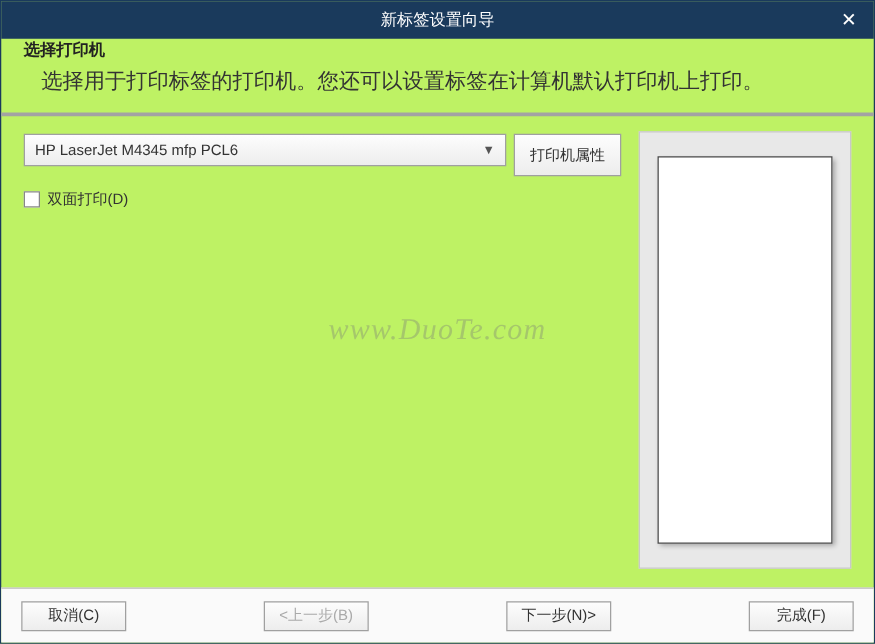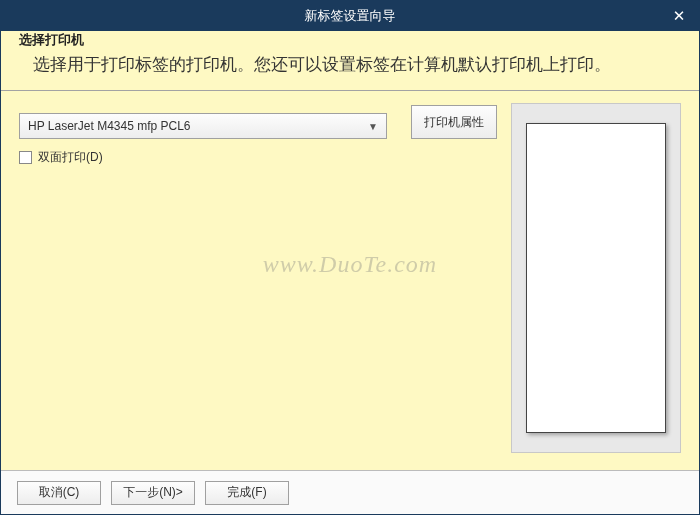--- a/index.html
+++ b/index.html
@@ -6,21 +6,21 @@
   body {
     margin: 0;
     font-family: "Microsoft YaHei", "SimSun", Arial, sans-serif;
     font-size: 12px;
     background: #f0f0f0;
     color: #333;
   }
   .dialog {
     width: 700px;
     height: 515px;
-    background: #fef9c3;
+    background: #bef264;
     border: 1px solid #1a3a5c;
     display: flex;
     flex-direction: column;
     position: relative;
   }
   .titlebar {
     height: 30px;
     background: #1a3a5c;
     color: #fff;
     display: flex;
@@ -37,21 +37,21 @@
     height: 30px;
     display: flex;
     align-items: center;
     justify-content: center;
     color: #fff;
     cursor: pointer;
     font-size: 15px;
   }
   .header-section {
     padding: 0 18px 14px 18px;
-    border-bottom: 1px solid #a3a3a3;
+    border-bottom: 3px solid #a3a3a3;
   }
   .header-title {
     font-weight: bold;
     font-size: 13px;
     margin-bottom: 4px;
     color: #222;
   }
   .header-desc {
     font-size: 17px;
     color: #333;
@@ -64,22 +64,22 @@
     gap: 14px;
   }
   .left-col {
     flex: 1;
     display: flex;
     flex-direction: column;
     gap: 10px;
   }
   .printer-row {
     display: flex;
-    gap: 24px;
-    align-items: flex-end;
+    gap: 6px;
+    align-items: flex-start;
   }
   .select-box {
     flex: 1;
     height: 26px;
     border: 1px solid #a0a0a0;
     background: linear-gradient(#fdfdfd, #ededed);
     display: flex;
     align-items: center;
     justify-content: space-between;
     padding: 0 8px;
@@ -128,21 +128,21 @@
     height: 310px;
     background: #fff;
     border: 1px solid #444;
     box-shadow: 2px 2px 4px rgba(0,0,0,0.3);
   }
   .footer {
     height: 44px;
     border-top: 1px solid #bbb;
     display: flex;
     align-items: center;
-    justify-content: flex-start;
+    justify-content: space-between;
     padding: 0 16px;
     gap: 10px;
     background: #fafafa;
   }
   .nav-btn {
     height: 24px;
     min-width: 84px;
     padding: 0 10px;
     border: 1px solid #a0a0a0;
     background: linear-gradient(#fdfdfd, #ededed);
@@ -210,20 +210,23 @@
 
     <div class="preview-panel">
       <div class="preview-page"></div>
     </div>
   </div>
 
   <div class="footer">
     <div class="nav-btn">
       <span>取消(C)</span>
     </div>
+    <div class="nav-btn disabled">
+      <span>&lt;上一步(B)</span>
+    </div>
     <div class="nav-btn">
       <span>下一步(N)&gt;</span>
     </div>
     <div class="nav-btn">
       <span>完成(F)</span>
     </div>
   </div>
 
   <div class="watermark">www.DuoTe.com</div>
 

